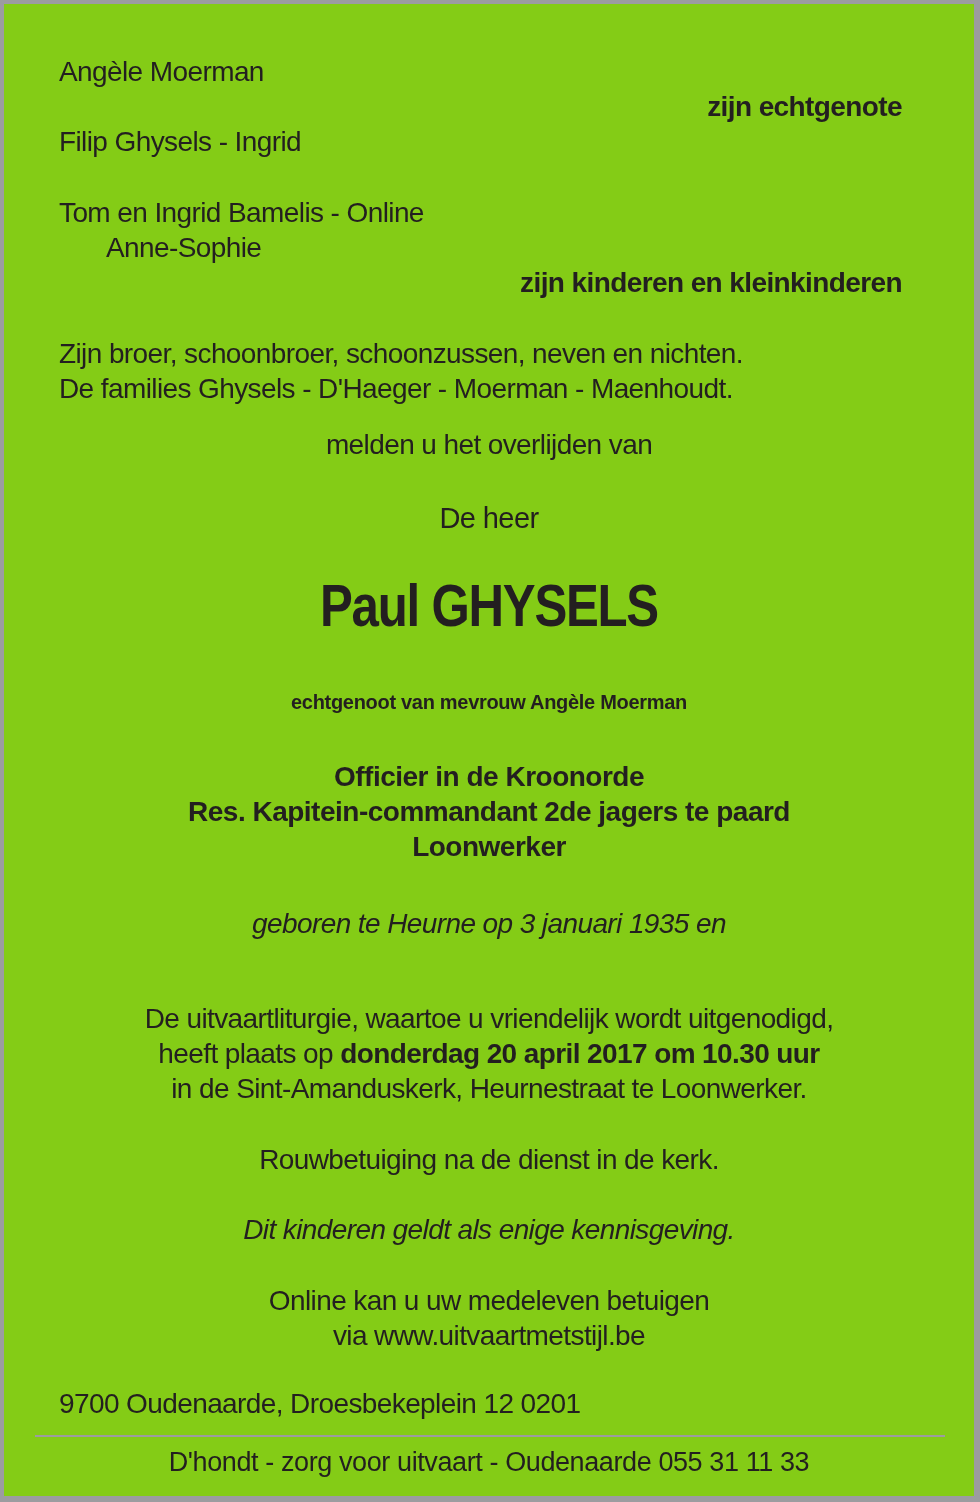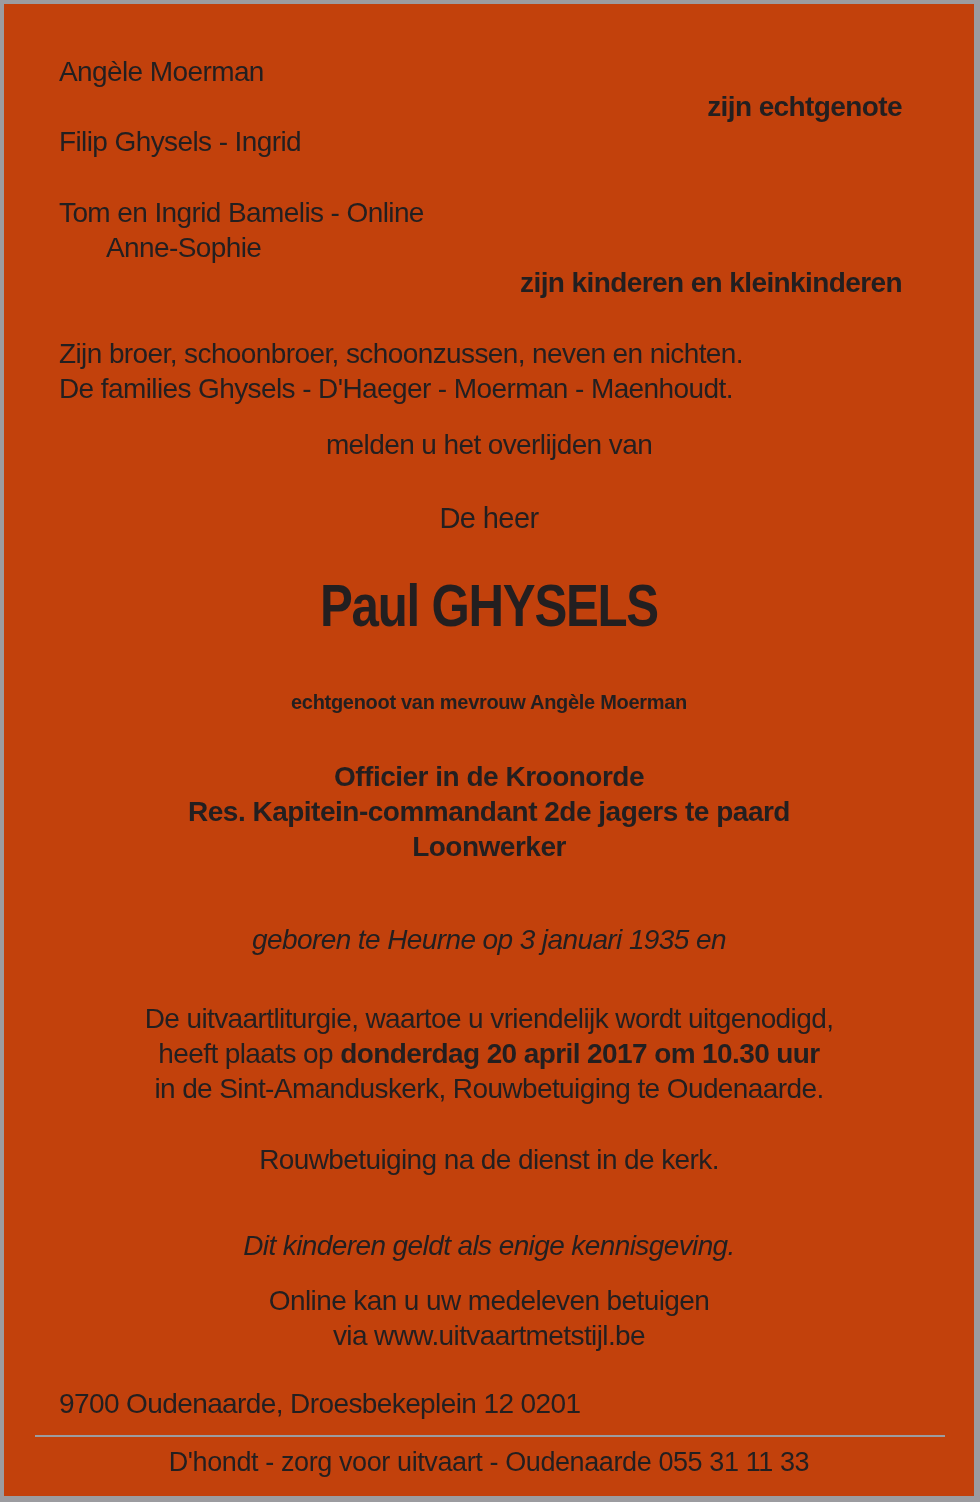--- a/index.html
+++ b/index.html
@@ -1,24 +1,24 @@
 <!DOCTYPE html>
 <html><head>
 <meta charset="utf-8">
 <style>
   html, body { margin: 0; padding: 0; }
   body { width: 980px; height: 1502px; background: #9c9ca0; font-family: "Liberation Sans", sans-serif; color: #231f20; }
-  .card { position: absolute; left: 4px; top: 4px; width: 970px; height: 1492px; background: #c2410c; }
+  .card { position: absolute; left: 4px; top: 4px; width: 970px; height: 1492px; background: #84cc16; }
   .line { position: absolute; white-space: nowrap; font-size: 28px; line-height: 34px; letter-spacing: -0.6px; }
   .left { left: 55px; }
   .indent { left: 102px; }
   .right { right: 72px; text-align: right; font-weight: bold; }
   .center { left: 0; width: 970px; text-align: center; }
   .bold { font-weight: bold; }
-  .italic { font-style: italic; margin-top: 16px; }
+  .italic { font-style: italic; }
   .name { font-size: 60px; line-height: 70px; font-weight: bold; letter-spacing: -1.5px; transform: scaleX(0.82); }
   .sep { position: absolute; left: 31px; width: 910px; top: 1431px; height: 2px; background: #9c9ca0; }
   .footer { font-size: 27px; line-height: 28px; letter-spacing: -0.4px; }
 </style>
 </head>
 <body>
 
 <div class="card">
   <div class="line left" style="top:51px">Angèle Moerman</div>
   <div class="line right" style="top:86px">zijn echtgenote</div>
@@ -39,21 +39,21 @@
   <div class="line center bold" style="top:756px; letter-spacing:-0.5px">Officier in de Kroonorde</div>
   <div class="line center bold" style="top:791px; letter-spacing:-0.5px">Res. Kapitein-commandant 2de jagers te paard</div>
   <div class="line center bold" style="top:826px; letter-spacing:-0.5px">Loonwerker</div>
 
   <div class="line center italic" style="top:903px">geboren te Heurne op 3 januari 1935 en</div>
 
   <div class="line center" style="top:998px">De uitvaartliturgie, waartoe u vriendelijk wordt uitgenodigd,</div>
   <div class="line center" style="top:1033px">
     <span>heeft plaats op </span><span class="bold">donderdag 20 april 2017 om 10.30 uur</span>
   </div>
-  <div class="line center" style="top:1068px">in de Sint-Amanduskerk, Rouwbetuiging te Oudenaarde.</div>
+  <div class="line center" style="top:1068px">in de Sint-Amanduskerk, Heurnestraat te Loonwerker.</div>
 
   <div class="line center" style="top:1139px">Rouwbetuiging na de dienst in de kerk.</div>
   <div class="line center italic" style="top:1209px">Dit kinderen geldt als enige kennisgeving.</div>
 
   <div class="line center" style="top:1280px">Online kan u uw medeleven betuigen</div>
   <div class="line center" style="top:1315px">via www.uitvaartmetstijl.be</div>
 
   <div class="line left" style="top:1383px">9700 Oudenaarde, Droesbekeplein 12 0201</div>
 
   <div class="sep"></div>

